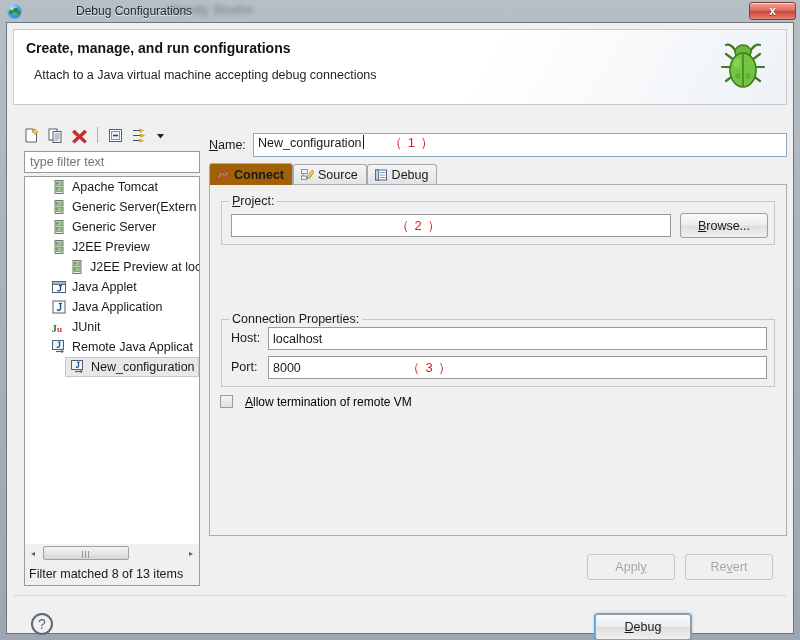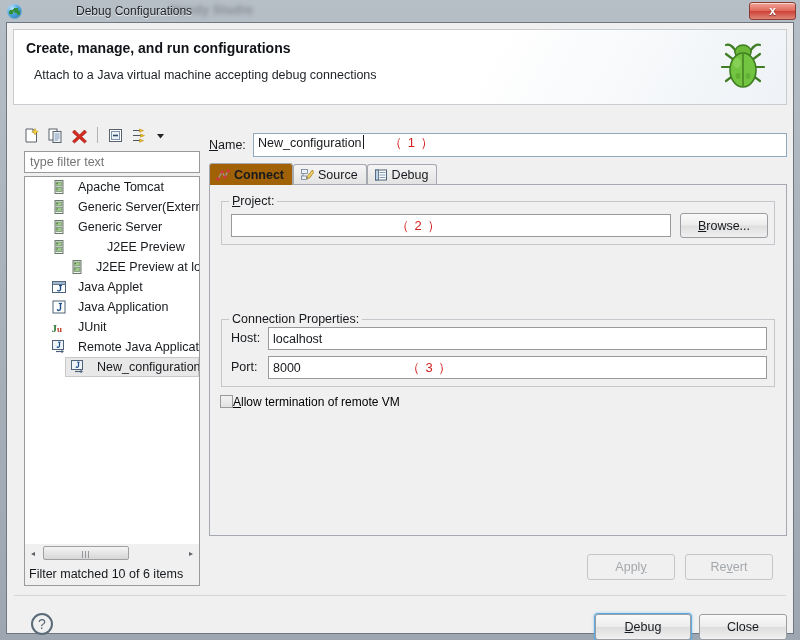--- a/index.html
+++ b/index.html
@@ -102,21 +102,21 @@
   #tree {
     position: absolute; left: 5px; top: 57px; width: 176px; height: 368px;
     background: #fff; border: 1px solid #9a9a9a; border-bottom: none;
     overflow: hidden;
   }
   .tree-item {
     height: 20px; display: flex; align-items: center; white-space: nowrap;
     font-size: 12.5px; color: #16191d; cursor: pointer; padding-left: 4px;
   }
   .tree-item.sel { background: #e8e8e8; border: 1px solid #c9c9c9; }
-  .tree-item .lbl { margin-left: 11px; }
+  .tree-item .lbl { margin-left: 5px; }
   .t-icon { width: 16px; height: 16px; position: relative; flex: none; }
 
   
   #hscroll {
     position: absolute; left: 5px; top: 425px; width: 176px; height: 18px;
     background: #f0f0f0; border: 1px solid #9a9a9a; border-top: none;
     border-bottom: none; display: flex; align-items: center;
   }
   .sb-arrow {
     width: 16px; height: 16px; display:flex; align-items:center; justify-content:center;
@@ -195,21 +195,21 @@
     display: flex; align-items: center; justify-content: center; cursor: pointer; text-align: center;
   }
   .btn.disabled { color: #a4a8ac; border-color: #c3c7cb; background: #f0f0f0; cursor: default; }
   .combo {
     position: absolute; height: 25px; border: 1px solid #9a9a9a;
     background: linear-gradient(180deg,#fbfbfb 0%,#ededed 45%,#dcdcdc 55%,#ececec 100%);
     display: flex; align-items: center; padding: 0 4px;
     font-size: 12.5px; color: #16191d; cursor: pointer;
   }
   .combo-arrow { margin-left: auto; font-size: 9px; color: #3a3f45; }
-  .cb-row { position: absolute; display: flex; align-items: flex-start; gap: 0; cursor: pointer; }
+  .cb-row { position: absolute; display: flex; align-items: flex-start; gap: 12px; cursor: pointer; }
   .checkbox {
     width: 13px; height: 13px; border: 1px solid #9a9a9a;
     background: linear-gradient(180deg,#f2f2f2,#e2e2e2); flex: none;
   }
   .u { text-decoration: underline; }
 
   
   #apply-row { position: absolute; left: 202px; top: 531px; }
   #footer-sep {
     position: absolute; left: 7px; top: 572px; width: 772px; height: 1px;
@@ -335,21 +335,21 @@
           <div class="tree-item" style="margin-left: 22px;">
             <span class="t-icon"><svg viewBox="0 0 16 16">
                 <rect x="4" y="1.5" width="8" height="13" fill="#eef0ee" stroke="#6a7a6a" stroke-width="1"></rect>
                 <rect x="5" y="3" width="6" height="4" fill="#9ec98a" stroke="#6a7a6a" stroke-width=".6"></rect>
                 <rect x="5" y="8.5" width="6" height="4" fill="#9ec98a" stroke="#6a7a6a" stroke-width=".6"></rect>
                 <rect x="5.6" y="4" width="1.4" height="1" fill="#4b7a3a"></rect>
                 <rect x="5.6" y="9.5" width="1.4" height="1" fill="#4b7a3a"></rect>
               </svg></span>
             <span class="lbl">Generic Server</span>
           </div>
-          <div class="tree-item" style="margin-left: 22px; gap: 29px;">
+          <div class="tree-item" style="margin-left: 22px;">
             <span class="t-icon"><svg viewBox="0 0 16 16">
                 <rect x="4" y="1.5" width="8" height="13" fill="#eef0ee" stroke="#6a7a6a" stroke-width="1"></rect>
                 <rect x="5" y="3" width="6" height="4" fill="#9ec98a" stroke="#6a7a6a" stroke-width=".6"></rect>
                 <rect x="5" y="8.5" width="6" height="4" fill="#9ec98a" stroke="#6a7a6a" stroke-width=".6"></rect>
                 <rect x="5.6" y="4" width="1.4" height="1" fill="#4b7a3a"></rect>
                 <rect x="5.6" y="9.5" width="1.4" height="1" fill="#4b7a3a"></rect>
               </svg></span>
             <span class="lbl">J2EE Preview</span>
           </div>
           <div class="tree-item" style="margin-left: 40px;">
@@ -407,21 +407,21 @@
             <span class="lbl">New_configuration</span>
           </div>
         </div>
 
       <div id="hscroll">
         <div class="sb-arrow">◂</div>
         <div id="sb-thumb">|||</div>
         <div class="sb-arrow" style="margin-left:auto">▸</div>
       </div>
 
-      <div id="filter-status">Filter matched 10 of 6 items</div>
+      <div id="filter-status">Filter matched 8 of 13 items</div>
     </div>
 
     <div id="right-panel">
 
       <div id="name-row">
         <div id="name-label"><span class="u">N</span>ame:</div>
         <div id="name-input">
           <span>New_configuration</span><span class="caret"></span>
           <span class="annot" style="margin-left:22px">（ 1 ）</span>
         </div>
@@ -505,15 +505,14 @@
       </div>
     </div>
 
     <div id="footer-sep"></div>
 
     <div id="help-icon">?</div>
 
     <div class="btn" id="debug-btn">
       <span><span class="u">D</span>ebug</span>
     </div>
-    <div class="btn" id="close-dlg-btn">Close</div>
   </div>
 </div>
 
 </body></html>

